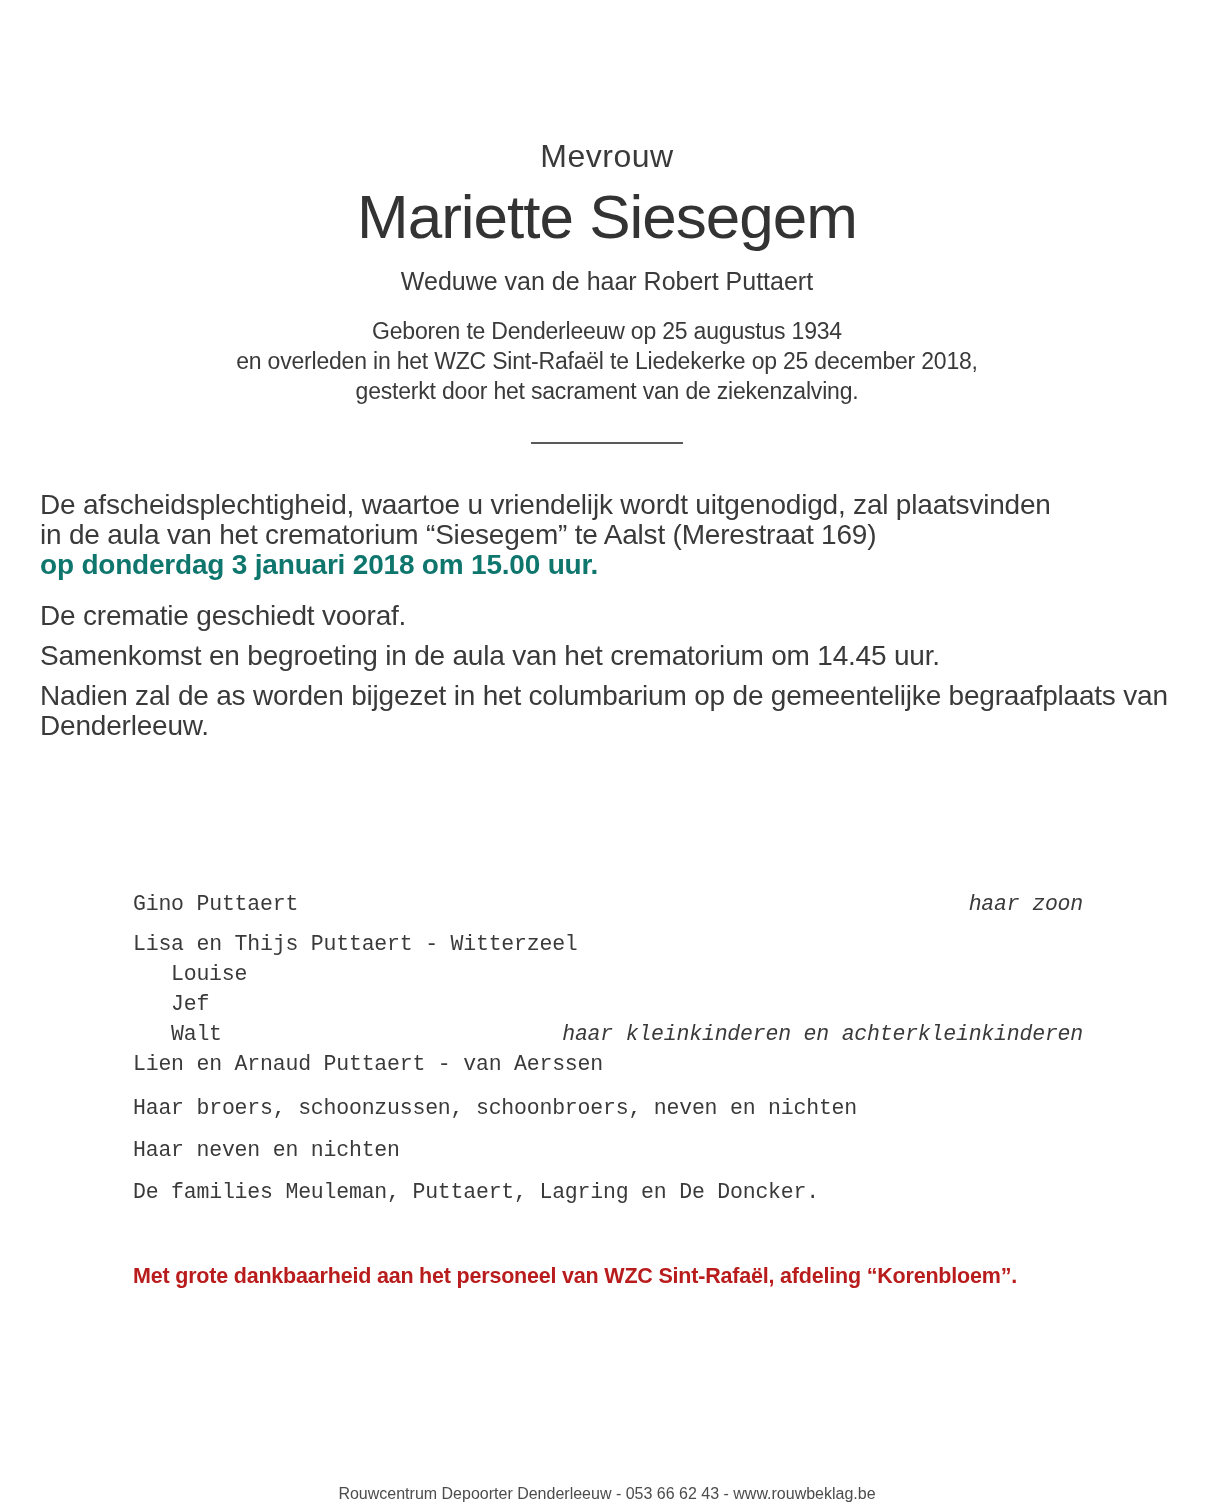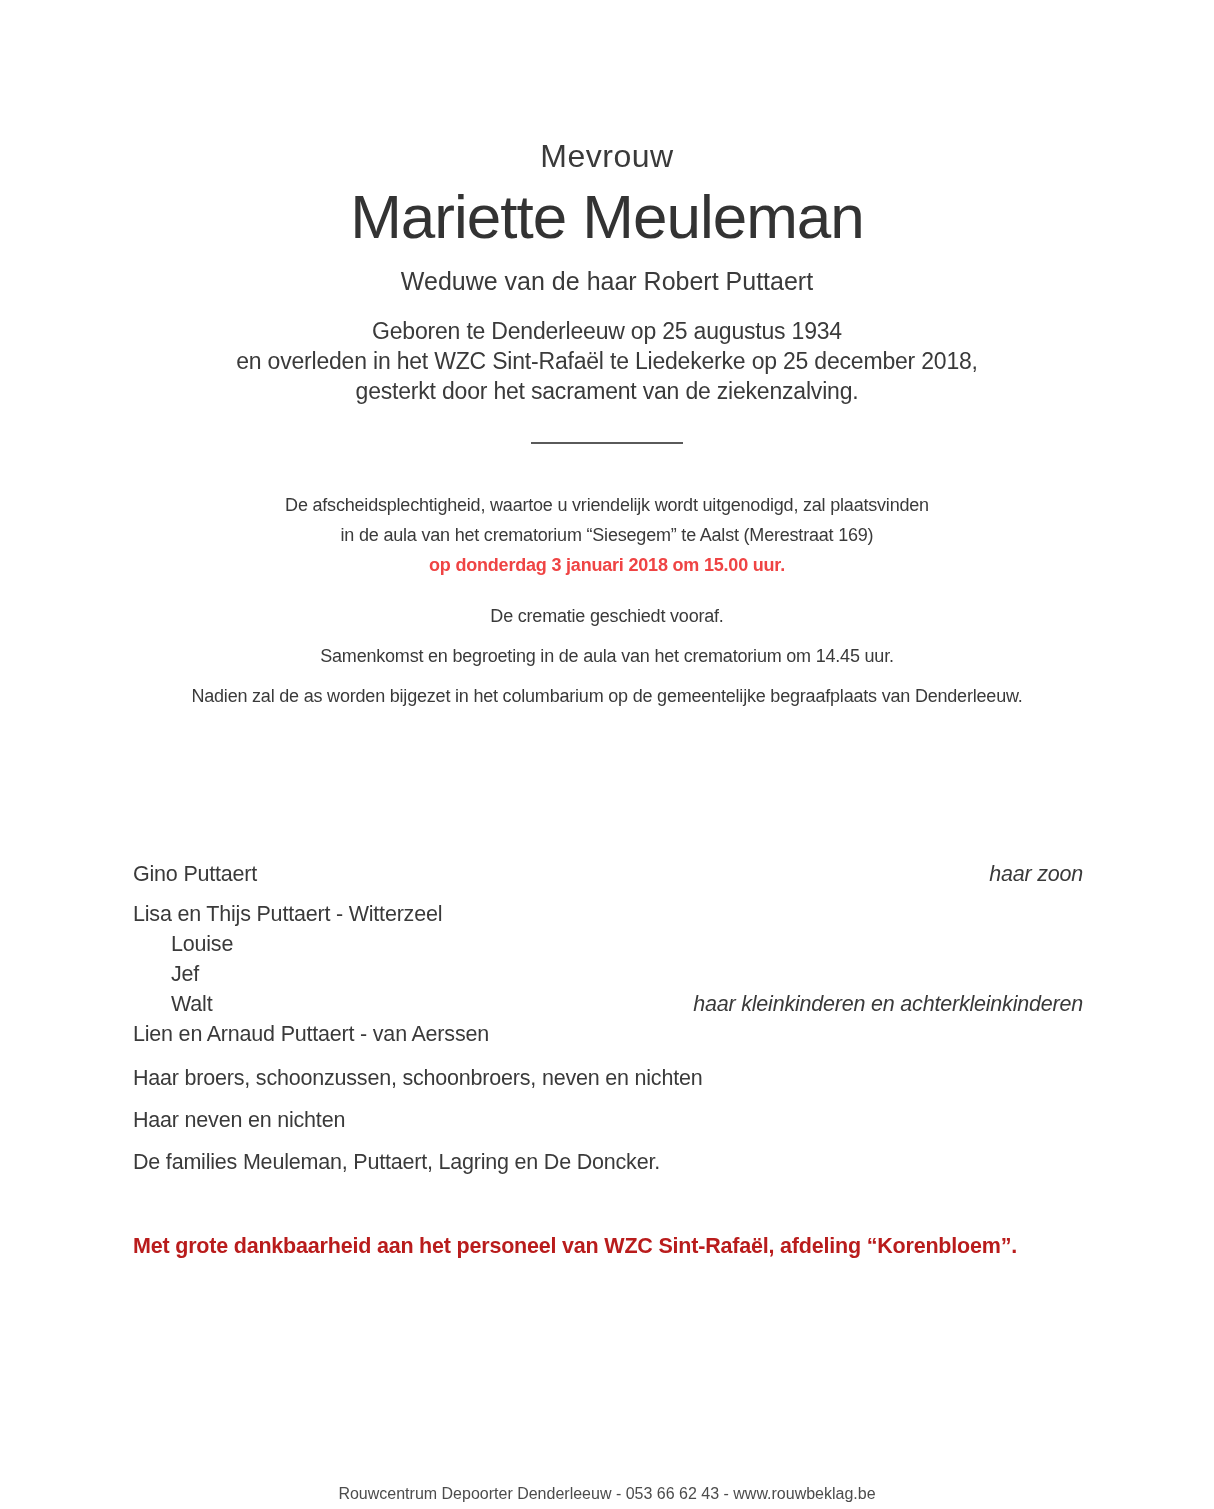--- a/index.html
+++ b/index.html
@@ -25,36 +25,37 @@
   .subtitle { margin-top: 16px; font-size: 25px; line-height: 30px; }
   .birth-death { margin-top: 20px; font-size: 23px; line-height: 30px; letter-spacing: -0.2px; }
   .divider {
     width: 152px;
     height: 0;
     border-top: 2px solid #5a5a5a;
     margin: 36px auto 0 auto;
   }
   .ceremony {
     margin-top: 46px;
-    text-align: center;
-    font-size: 18px;
+    text-align: left;
+    font-size: 28px;
     line-height: 30px;
     letter-spacing: -0.2px;
+    padding-left: 40px;
   }
-  .bold-line { font-weight: bold; color: #ef4444; }
+  .bold-line { font-weight: bold; color: #0f766e; }
   .sp14 { margin-top: 21px; }
   .sp10 { margin-top: 10px; }
   .family {
     margin: 148px 131px 0 133px;
     font-size: 21.5px;
     line-height: 30px;
     letter-spacing: -0.2px;
     text-align: left;
   }
-  .row { display: flex; justify-content: space-between; align-items: center; }
+  .row { display: flex; justify-content: space-between; align-items: center; font-family: Liberation Mono, monospace; }
   .row .left { white-space: nowrap; }
   .row .relation { font-style: italic; white-space: nowrap; }
   .indent .left { padding-left: 38px; }
   .row-gino { margin-top: 12px; }
   .group { margin-top: 10px; }
   .gap14 { margin-top: 14px; }
   .gap12 { margin-top: 12px; }
   .thanks {
     margin: 54px 131px 0 133px;
     font-size: 21.5px;
@@ -74,21 +75,21 @@
     color: #4c4c4c;
   }
 </style>
 </head>
 <body>
 
 <div class="page">
 
   <div class="header">
     <div class="prefix">Mevrouw</div>
-    <h1 class="deceased-name">Mariette Meuleman</h1>
+    <h1 class="deceased-name">Mariette Siesegem</h1>
     <div class="subtitle">Weduwe van de haar Robert Puttaert</div>
     <div class="birth-death">
       <div>Geboren te Denderleeuw op 25 augustus 1934</div>
       <div>en overleden in het WZC Sint-Rafaël te Liedekerke op 25 december 2018,</div>
       <div>gesterkt door het sacrament van de ziekenzalving.</div>
     </div>
   </div>
 
   <div class="divider"></div>
 

